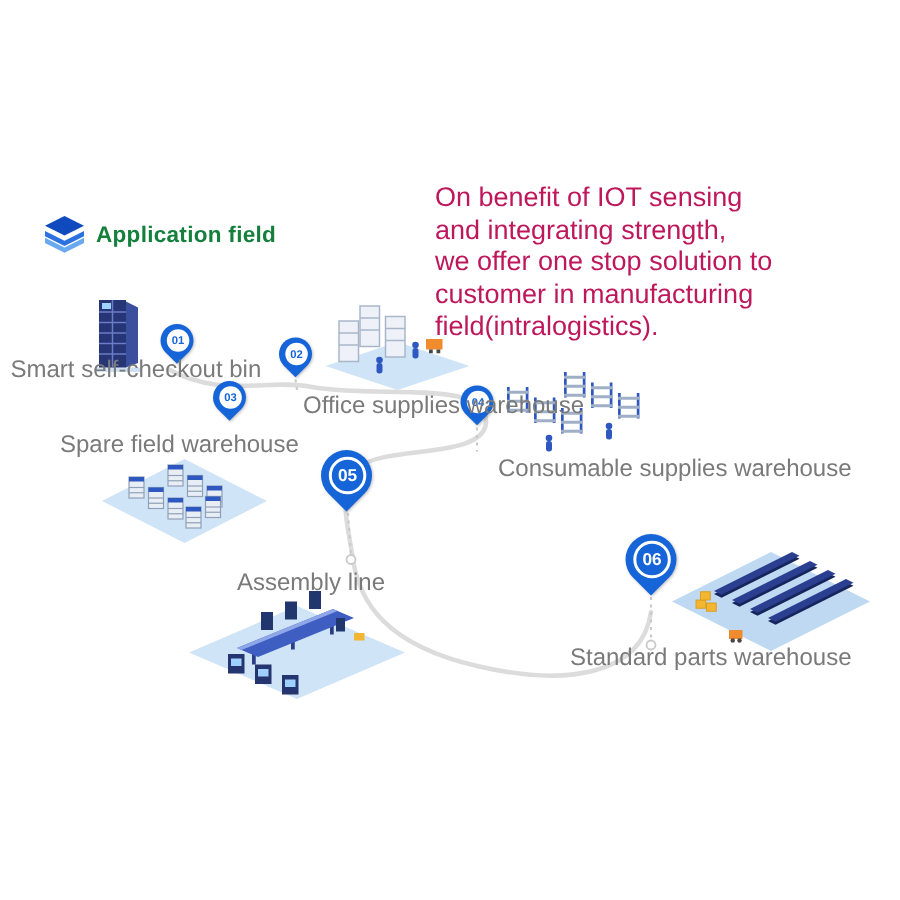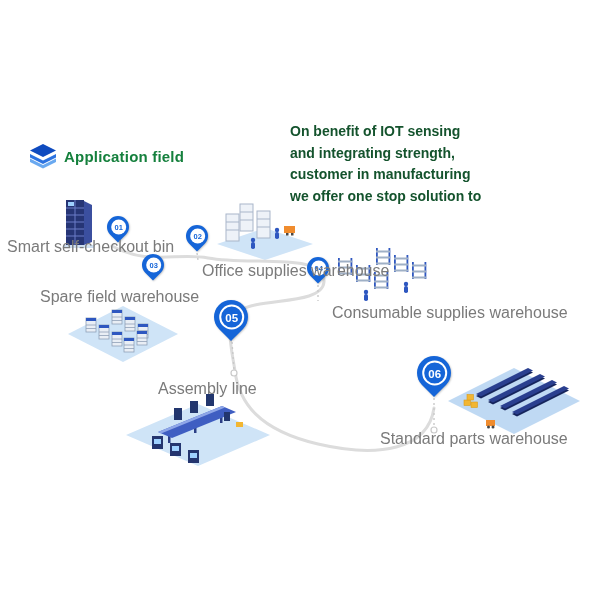--- a/index.html
+++ b/index.html
@@ -4,21 +4,21 @@
 <style>
   *{box-sizing:border-box;margin:0;padding:0}
   html,body{background:#fff}
   body{width:600px;height:600px;font-family:"Liberation Sans",sans-serif}
   .stage{position:relative;width:600px;height:600px;background:#fff;overflow:hidden}
 
   .header{position:absolute;left:30px;top:144px;display:flex;align-items:center;gap:8px;z-index:5}
   .title{font-size:15px;font-weight:bold;color:#15803d;letter-spacing:.2px}
 
   .intro{position:absolute;left:290px;top:121px;z-index:5}
-  .intro-line{color:#14532d;font-size:14px;font-weight:bold;line-height:21.5px}
+  .intro-line{color:#be185d;font-size:18px;font-weight:normal;line-height:21.5px}
 
   .illus{position:absolute;z-index:1}
   .route{position:absolute;left:0;top:0;z-index:2;pointer-events:none}
 
   .pin{position:absolute;z-index:4}
   .pin-body{width:22px;height:22px;background:#1565d8;border-radius:50% 50% 50% 0;
     transform:rotate(-45deg);display:flex;align-items:center;justify-content:center;
     box-shadow:0 1px 2px rgba(0,0,0,.25)}
   .pin-num{transform:rotate(45deg);background:#fff;color:#1565d8;width:15px;height:15px;
     border-radius:50%;display:flex;align-items:center;justify-content:center;
@@ -39,22 +39,23 @@
       <polygon points="13,0 26,6.5 13,13 0,6.5" fill="#0f4bbf"></polygon>
       <polygon points="0,10 13,16.5 26,10 26,13.5 13,20 0,13.5" fill="#2b72e0"></polygon>
       <polygon points="0,14.5 13,21 26,14.5 26,18 13,24.5 0,18" fill="#6aa9f0"></polygon>
     </svg>
     <div class="title">Application field</div>
   </div>
 
   <div class="intro">
     <div class="intro-line">On benefit of IOT sensing</div>
     <div class="intro-line">and integrating strength,</div>
+    <div class="intro-line">we offer one stop solution to</div>
     <div class="intro-line">customer in manufacturing</div>
-    <div class="intro-line">we offer one stop solution to</div>
+    <div class="intro-line">field(intralogistics).</div>
   </div>
 
   <svg class="illus" style="left:55px;top:198px" width="46" height="52" viewBox="0 0 46 52">
     <rect x="9" y="47" width="30" height="3" fill="#cfe0f2"></rect>
     <polygon points="29,3 37,7 37,44 29,47" fill="#3b4f9f"></polygon>
     <rect x="11" y="2" width="18" height="45" fill="#263575"></rect>
     <g stroke="#6b7cc8" stroke-width="1">
       <line x1="11" y1="10" x2="29" y2="10"></line>
         <line x1="11" y1="17" x2="29" y2="17"></line>
       <line x1="11" y1="24" x2="29" y2="24"></line>

